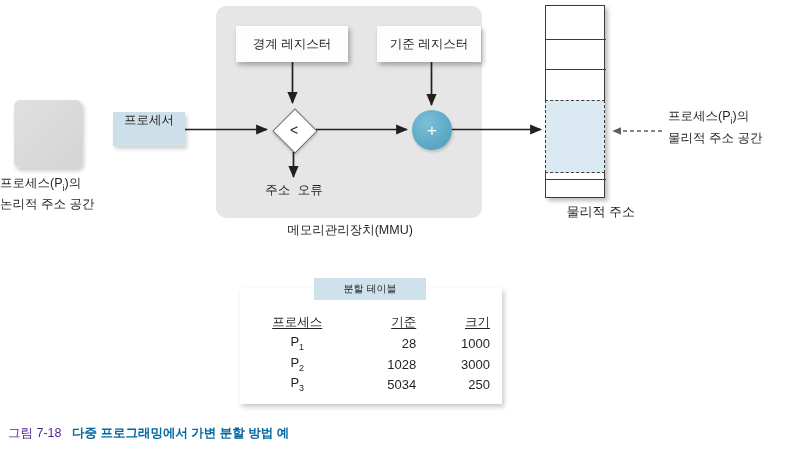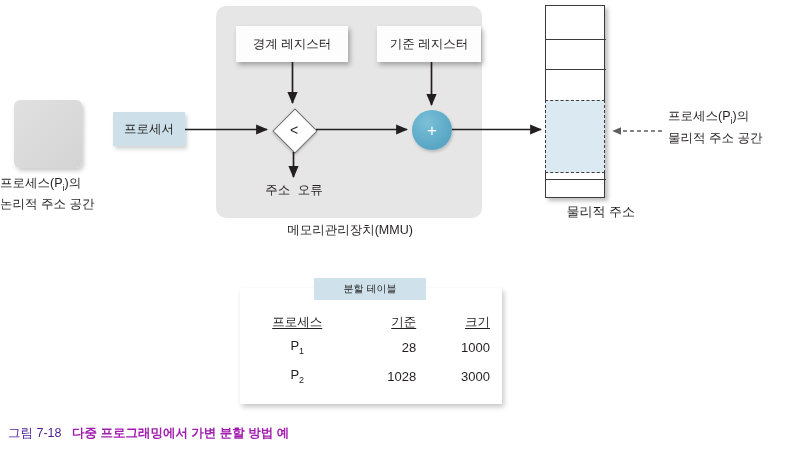--- a/index.html
+++ b/index.html
@@ -25,21 +25,21 @@
   #logical-label {
     left: 0px; top: 175px; width: 125px;
     font-size: 12.5px; line-height: 16px; text-align: left;
   }
 
   
   #processor-box {
     left: 113px; top: 112px; width: 72px; height: 34px;
     background: #cde0e9;
     box-shadow: 2px 3px 4px rgba(0,0,0,0.18);
-    display: flex; align-items: center; justify-content: center;
+    display: flex; justify-content: center;
     font-size: 12.5px;
   }
 
   
   #mmu-panel {
     left: 216px; top: 6px; width: 266px; height: 212px;
     background: #e6e6e6;
     border-radius: 10px;
   }
   #mmu-label {
@@ -144,34 +144,34 @@
   #table-grid th {
     font-weight: normal; font-size: 12.5px;
     padding: 0 0 3px 0;
     text-decoration: underline;
     text-underline-offset: 2px;
   }
   #table-grid th.c0 { text-align: center; width: 38%; }
   #table-grid th.c1 { text-align: right;  width: 31%; }
   #table-grid th.c2 { text-align: right;  width: 31%; }
   #table-grid td {
-    font-size: 13px; padding: 1px 0; line-height: 22px;
+    font-size: 13px; padding: 1px 0; line-height: 14px;
   }
   #table-grid td.c0 { text-align: center; }
   #table-grid td.c1 { text-align: right; }
   #table-grid td.c2 { text-align: right; }
   sub { font-size: 9px; }
 
   
   #caption {
     left: 8px; top: 425px; width: 520px;
     font-size: 12.5px;
   }
   #caption .num { color: #4c1d95; }
-  #caption .txt { font-weight: bold; color: #a21caf; }
+  #caption .txt { font-weight: bold; color: #0369a1; }
 
   svg.overlay {
     position: absolute; left: 0; top: 0;
     width: 785px; height: 455px;
     pointer-events: none;
   }
 </style>
 </head>
 <body>
 
@@ -263,20 +263,25 @@
         <tr>
           <td class="c0"><span>P</span><sub>1</sub></td>
           <td class="c1">28</td>
           <td class="c2">1000</td>
         </tr>
         <tr>
           <td class="c0"><span>P</span><sub>2</sub></td>
           <td class="c1">1028</td>
           <td class="c2">3000</td>
         </tr>
+        <tr>
+          <td class="c0"><span>P</span><sub>3</sub></td>
+          <td class="c1">5034</td>
+          <td class="c2">250</td>
+        </tr>
       </tbody>
     </table>
   </div>
 </div>
 
 <div class="abs" id="caption">
   <span class="num">그림 7-18</span>
   &nbsp;&nbsp;<span class="txt">다중 프로그래밍에서 가변 분할 방법 예</span>
 </div>
 

